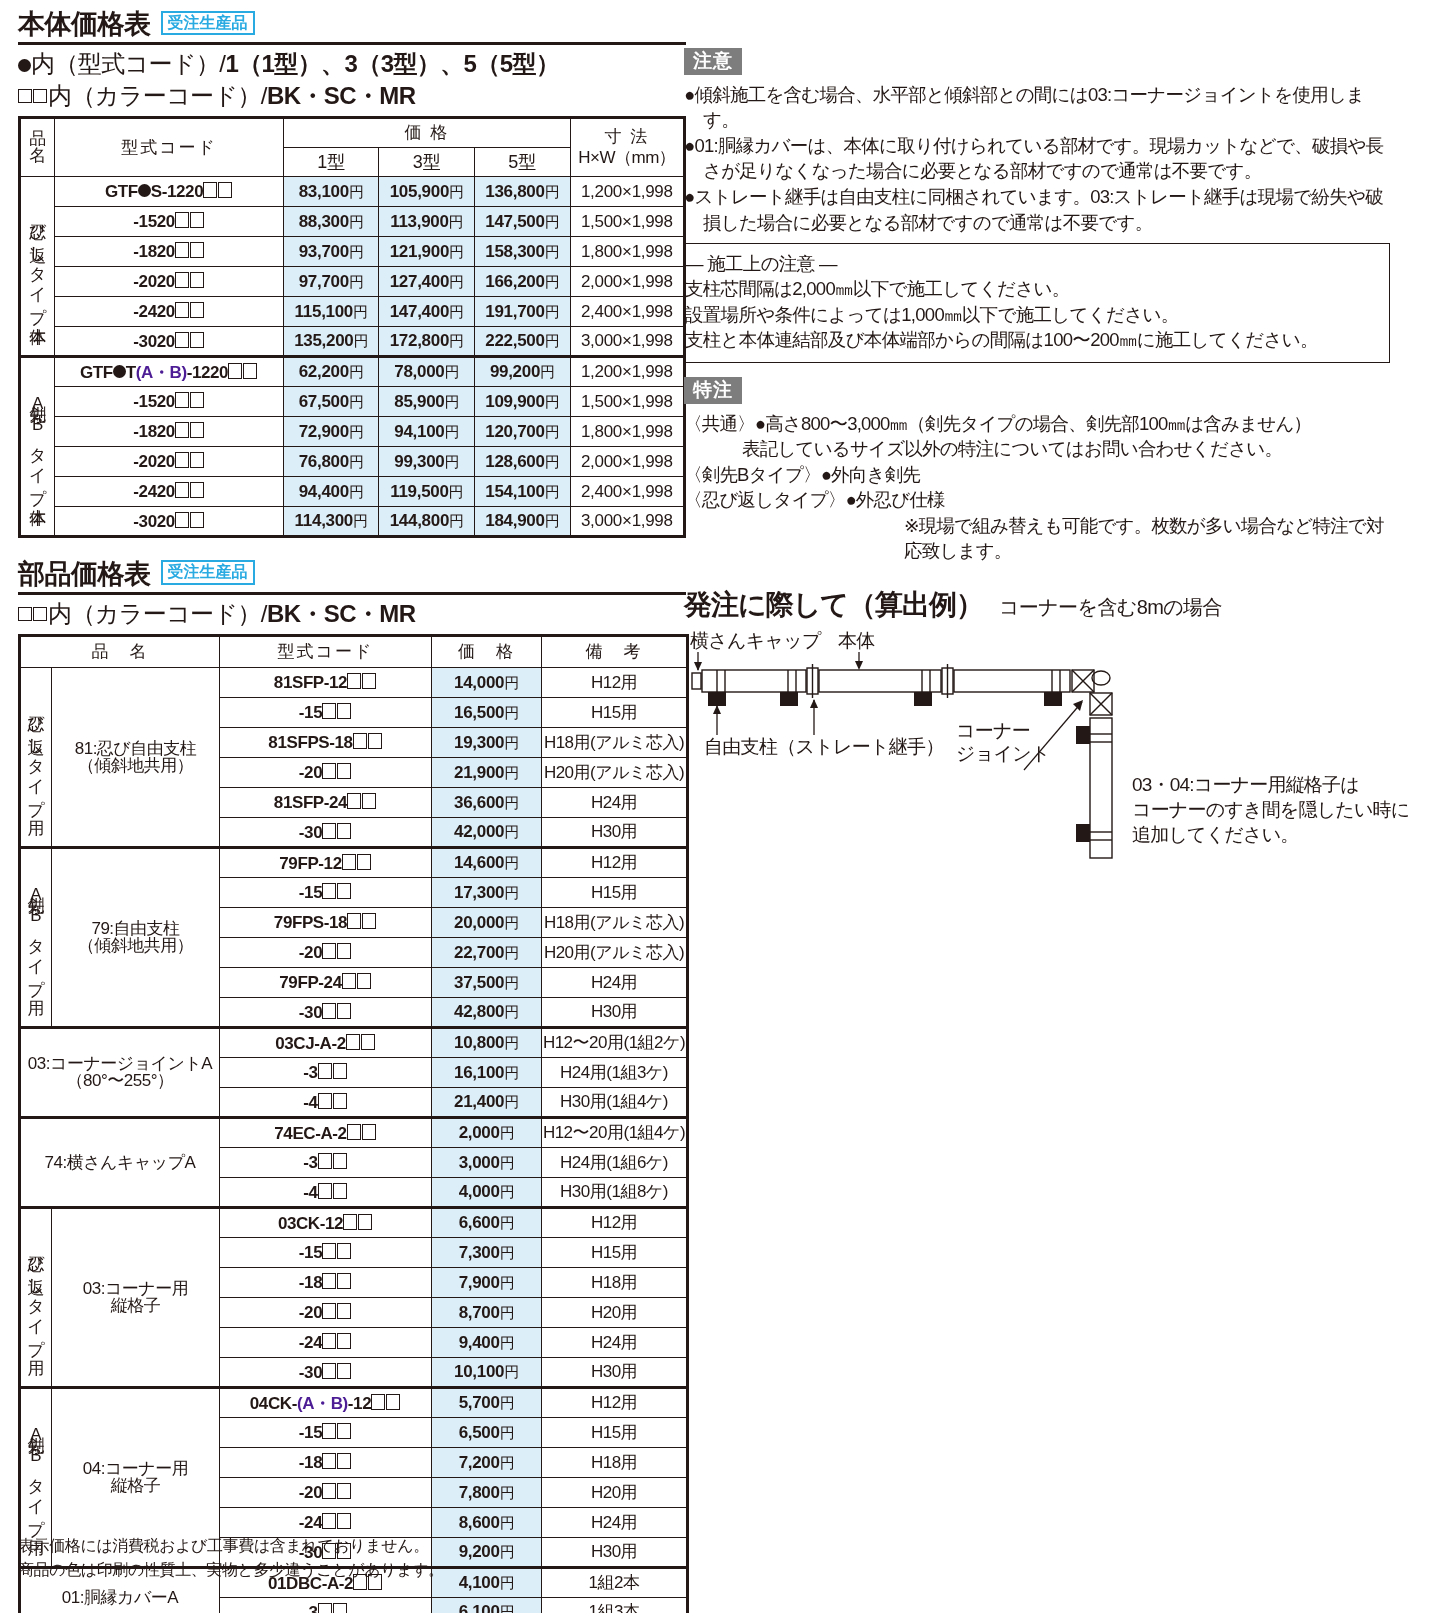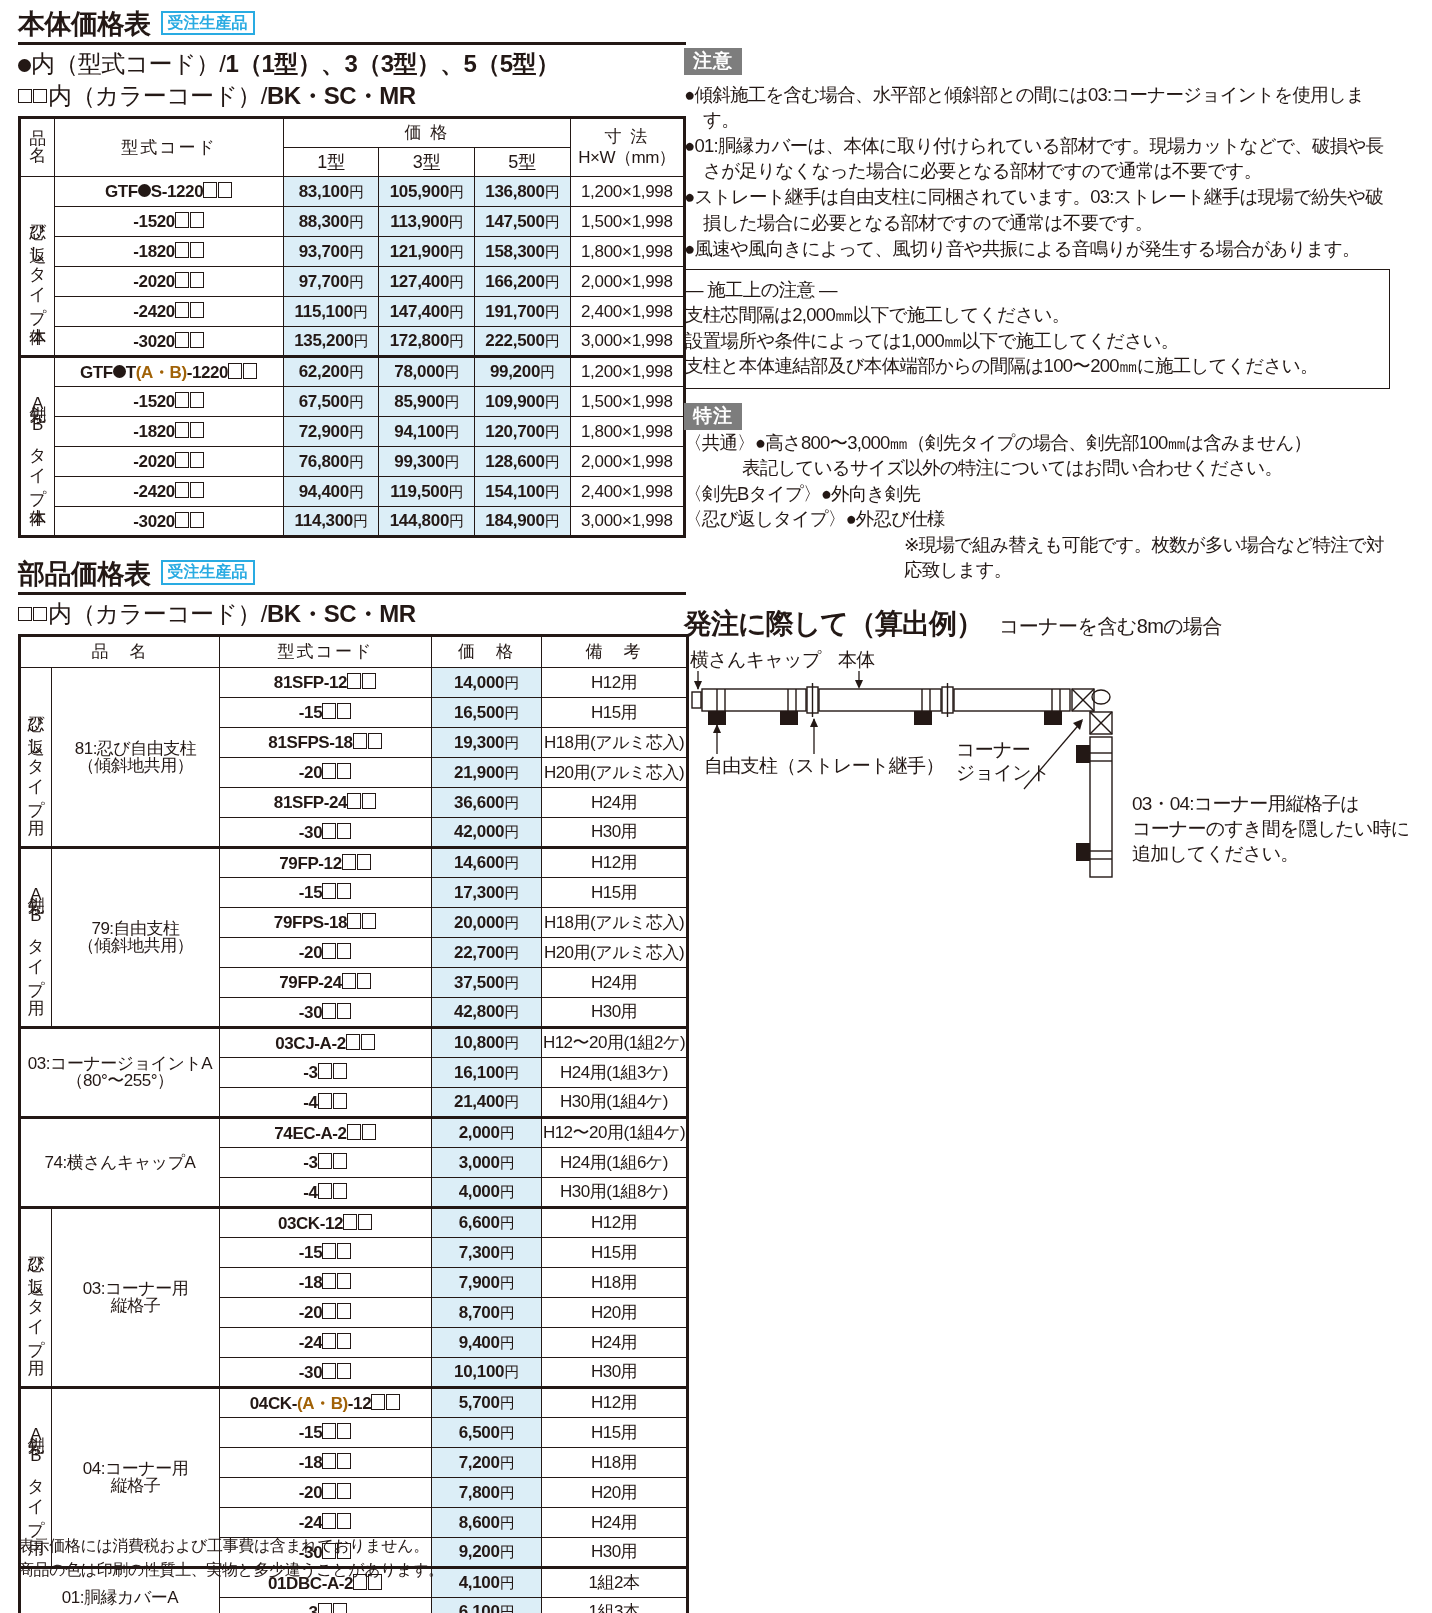--- a/index.html
+++ b/index.html
@@ -83,21 +83,21 @@
   }
   .code .sq { border-width: 1.5px; width: 12px; height: 14px; vertical-align: -1px; }
   .price {
     background: #dceef7; text-align: right; padding-right: 5px;
     font-weight: bold; font-size: 19px; letter-spacing: -0.3px;
     white-space: nowrap;
   }
   .price .yen { font-weight: normal; font-size: 15px; }
   .dim { font-size: 16px; letter-spacing: -0.3px; white-space: nowrap; }
   .rowh { height: 30px; }
-  .ab { color: #a16207; }
+  .ab { color: #4c1d95; }
 
   
   .w-品名 { width: 34px; }
   .w-型式 { width: 220px; }
   .w-価格 { width: 92px; }
   .w-寸法 { width: 110px; }
 
   
   .pname { text-align: left; padding-left: 8px; font-size: 18px; letter-spacing: -0.5px; line-height:1.25;}
   .remark { font-size: 16px; letter-spacing: -0.5px; white-space: nowrap; }
@@ -110,21 +110,21 @@
   }
   .note-list { margin-top: 7px; }
   .note-item {
     font-size: 18.5px; line-height: 1.36; letter-spacing: -0.75px;
     text-indent: -19px; padding-left: 19px; margin-bottom: 1px;
   }
   .boxnote {
     border: 1px solid #231815; margin-top: 8px; padding: 7px 10px 9px 0;
   }
   .boxnote div { font-size: 18.5px; line-height: 1.38; letter-spacing: -0.7px; }
-  .spec-list { }
+  .spec-list { margin-top: 7px; }
   .spec-list div { font-size: 18.5px; line-height: 1.38; letter-spacing: -0.8px; }
   .indent-1 { padding-left: 58px; }
   .indent-2 { padding-left: 220px; }
 
   .order-title-row { display: flex; align-items: flex-end; gap: 16px; margin-top: 22px; }
   .order-title { font-size: 28px; font-weight: bold; letter-spacing: -1px; }
   .order-sub { font-size: 20px; letter-spacing: -0.6px; padding-bottom: 3px; }
 
   .diagram { position: relative; width: 706px; height: 250px; margin-top: 6px; }
   .dlabel { position: absolute; font-size: 19px; letter-spacing: -0.7px; line-height: 1.2; white-space: nowrap; }
@@ -480,21 +480,20 @@
   </div>
 
   <div class="col-right">
 
     
     <div class="gbadge">注意</div>
     <div class="note-list" id="notice-list">
         <div class="note-item">●傾斜施工を含む場合、水平部と傾斜部との間には03:コーナージョイントを使用します。</div>
         <div class="note-item">●01:胴縁カバーは、本体に取り付けられている部材です。現場カットなどで、破損や長さが足りなくなった場合に必要となる部材ですので通常は不要です。</div>
         <div class="note-item">●ストレート継手は自由支柱に同梱されています。03:ストレート継手は現場で紛失や破損した場合に必要となる部材ですので通常は不要です。</div>
-        <div class="note-item">●風速や風向きによって、風切り音や共振による音鳴りが発生する場合があります。</div>
       </div>
 
     <div class="boxnote">
       <div>― 施工上の注意 ―</div>
       <div id="box-lines">
           <div>支柱芯間隔は2,000㎜以下で施工してください。</div>
           <div>設置場所や条件によっては1,000㎜以下で施工してください。</div>
           <div>支柱と本体連結部及び本体端部からの間隔は100〜200㎜に施工してください。</div>
         </div>
     </div>

